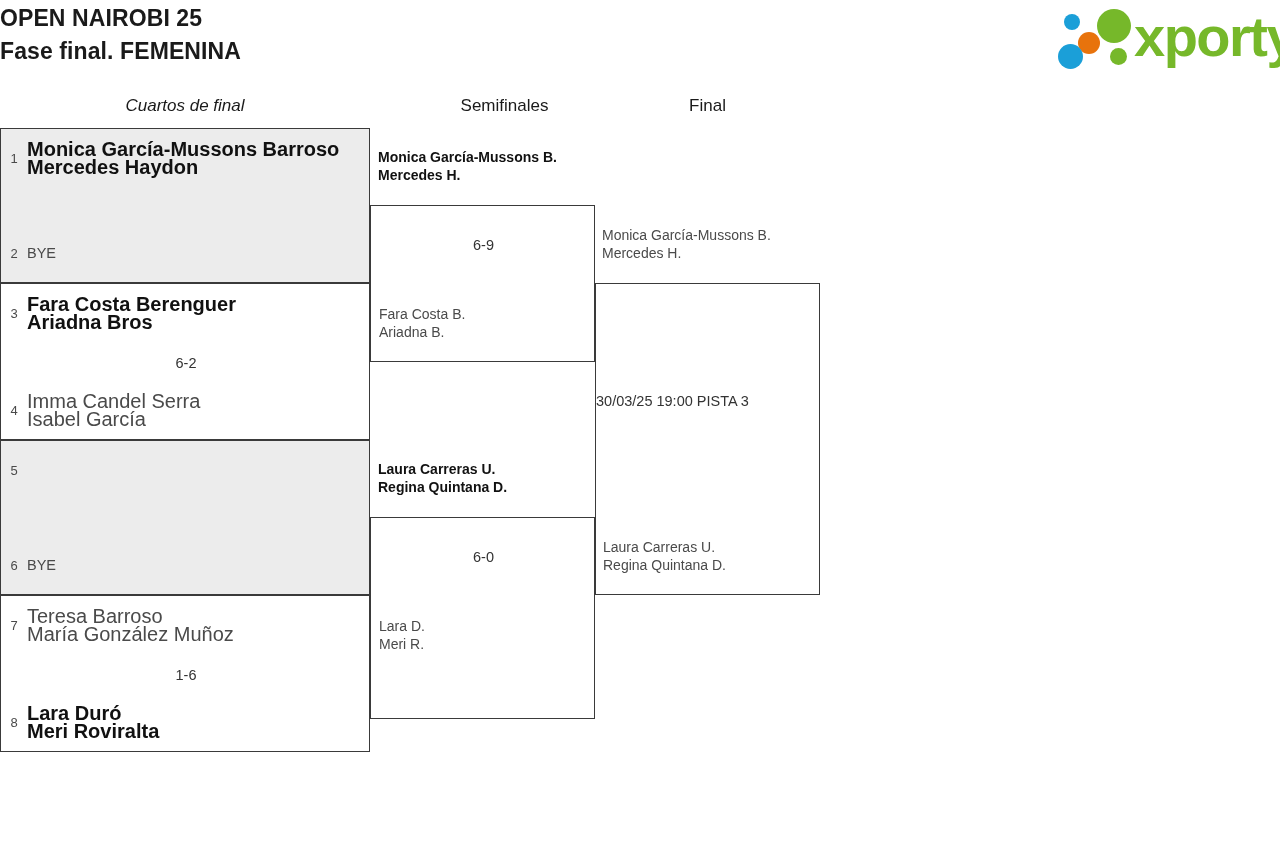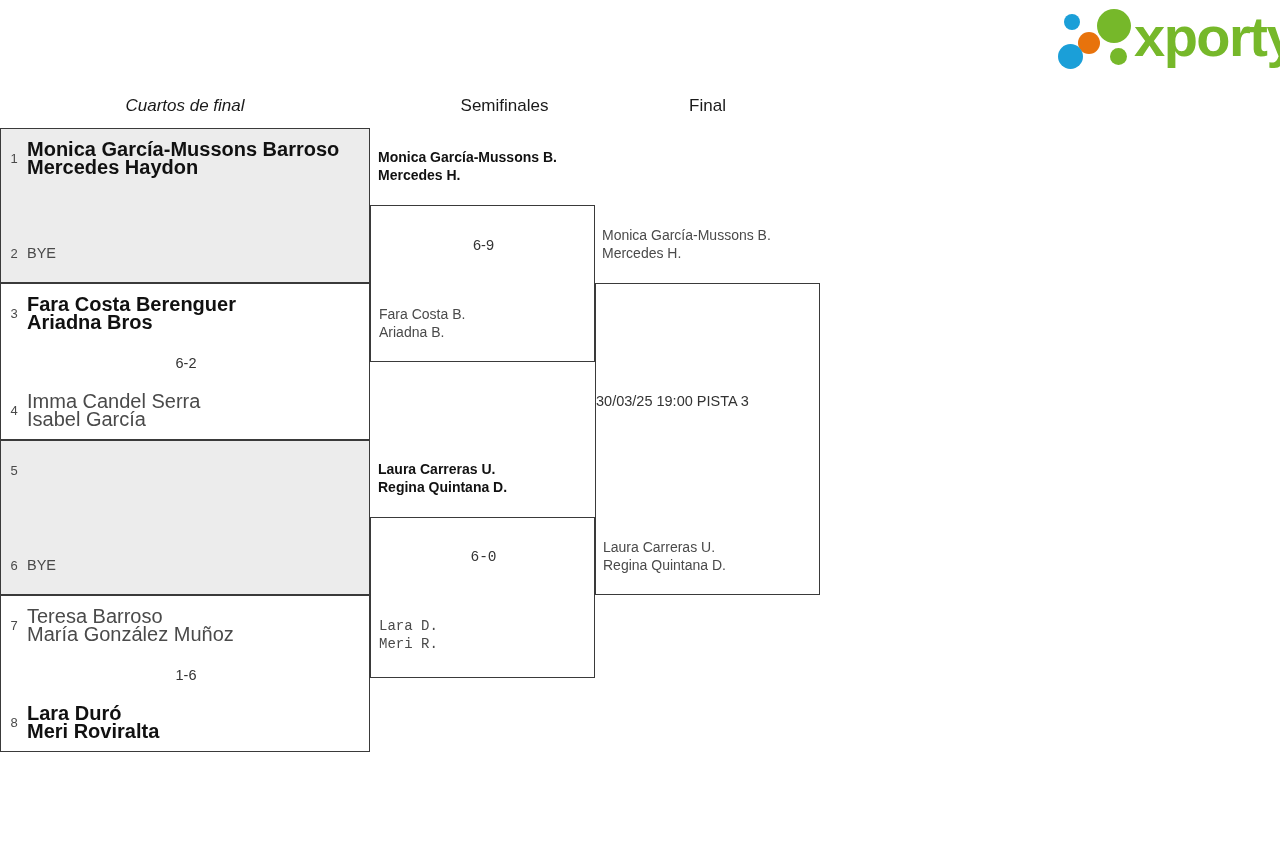--- a/index.html
+++ b/index.html
@@ -166,20 +166,24 @@
     left: 0; width: 225px;
     font-size: 14.5px;
     color: #333333;
     white-space: nowrap;
   }
 </style>
 </head>
 <body>
 
 <div class="header">
+  <div class="title-block">
+    <div class="title-line">OPEN NAIROBI 25</div>
+    <div class="title-line">Fase final. FEMENINA</div>
+  </div>
 
   <div class="logo">
     <span class="dot d-blue-sm"></span>
     <span class="dot d-orange"></span>
     <span class="dot d-blue-lg"></span>
     <span class="dot d-green-lg"></span>
     <span class="dot d-green-sm"></span>
     <span class="wordmark">xporty</span>
   </div>
 </div>
@@ -259,21 +263,21 @@
     <div class="sname" style="top:99px;">
       <span>Fara Costa B.</span><br>
       <span>Ariadna B.</span>
     </div>
   </div>
 
   <div class="hang win" style="left:378px; top:460px;">
     <span>Laura Carreras U.</span><br>
     <span>Regina Quintana D.</span>
   </div>
-  <div class="sf" style="top:517px; height:161px;font-family:Liberation Mono, monospace;">
+  <div class="sf" style="top:517px; height:202px;">
     <div class="sscore" style="top:31px;">6-0</div>
     <div class="sname" style="top:99px;">
       <span>Lara D.</span><br>
       <span>Meri R.</span>
     </div>
   </div>
 
   <div class="hang" style="left:602px; top:226px;">
     <span>Monica García-Mussons B.</span><br>
     <span>Mercedes H.</span>

